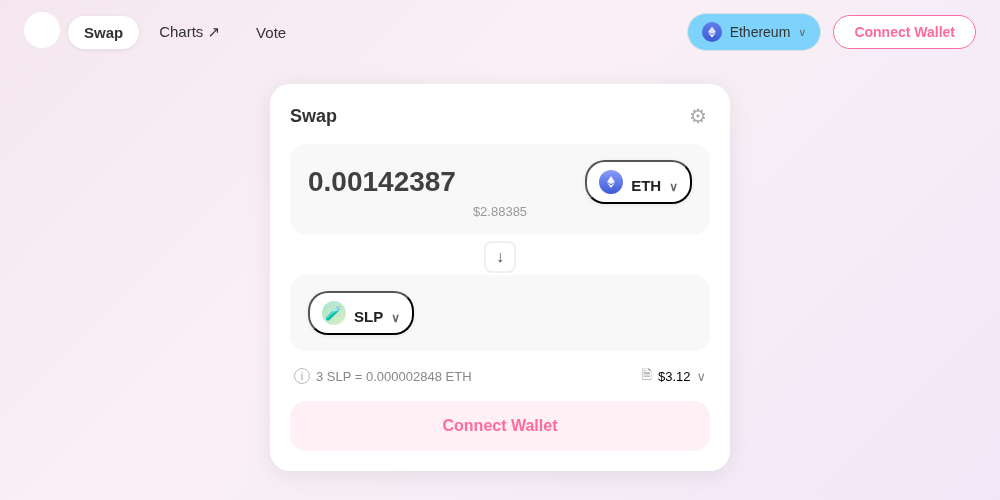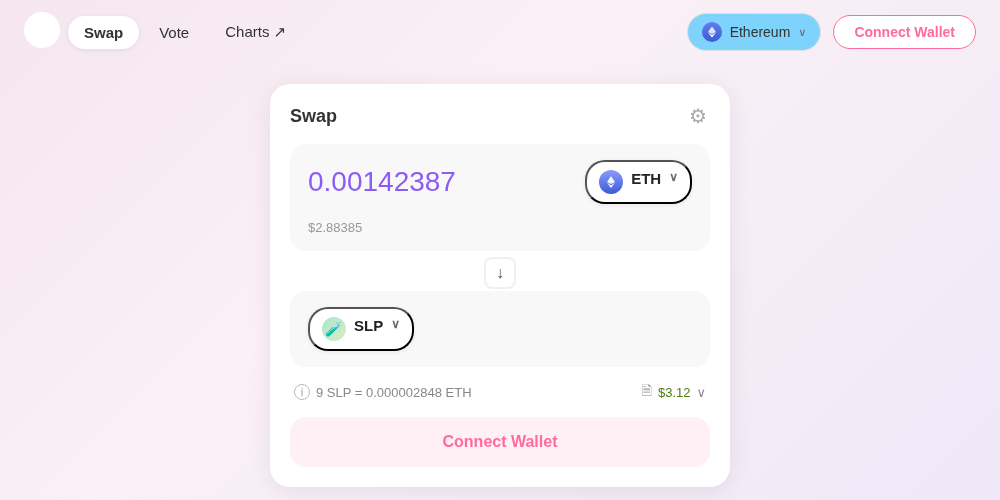--- a/index.html
+++ b/index.html
@@ -138,46 +138,47 @@
     }
 
     .token-input-row {
       display: flex;
       align-items: center;
       justify-content: space-between;
     }
 
     .token-amount {
       font-size: 28px;
-      font-weight: 400;
-      color: #8b5cf6;
+      font-weight: 700;
+      color: #404040;
       border: none;
       background: transparent;
       outline: none;
       width: 200px;
     }
 
     .token-selector {
       display: flex;
-      align-items: flex-start;
+      align-items: flex-end;
       gap: 8px;
       background: white;
       border-radius: 20px;
       padding: 8px 12px;
       cursor: pointer;
       box-shadow: 0 1px 4px rgba(0,0,0,0.08);
       font-weight: 600;
       font-size: 15px;
       color: #222;
     }
 
     .usd-value {
       font-size: 13px;
       color: #999;
-      margin-top: 16px;
+      margin-top: 0;
+      text-align: center;
     }
 
     
     .swap-arrow-container {
       display: flex;
       justify-content: center;
       align-items: center;
       height: 36px;
       position: relative;
       z-index: 1;
@@ -291,22 +292,22 @@
   <div>
     <svg class="logo-svg" viewBox="0 0 40 40" fill="none" xmlns="http://www.w3.org/2000/svg">
       <circle cx="20" cy="20" r="20" fill="#fff"></circle>
 
       <text x="4" y="28" font-size="24">🦄</text>
     </svg>
   </div>
 
   <div class="nav-items">
     <a class="nav-item active">Swap</a>
+    <a class="nav-item charts">Charts ↗</a>
     <a class="nav-item">Vote</a>
-    <a class="nav-item charts">Charts ↗</a>
   </div>
 
   <div class="nav-right">
     <button class="network-selector">
       <div class="eth-icon">
         <svg width="12" height="12" viewBox="0 0 12 12" fill="none">
           <path d="M6 0.5L2 6L6 8L10 6L6 0.5Z" fill="white" opacity="0.8"></path>
           <path d="M6 9L2 6.5L6 11.5L10 6.5L6 9Z" fill="white"></path>
         </svg>
       </div>
@@ -358,25 +359,25 @@
           <span>SLP</span>
           <span class="chevron-down">∨</span>
         </button>
       </div>
     </div>
 
     
     <div class="rate-row">
       <div class="rate-left">
         <div class="info-icon">i</div>
-        <span>9 SLP = 0.000002848 ETH</span>
+        <span>3 SLP = 0.000002848 ETH</span>
       </div>
       <div class="rate-right">
         <span style="font-size:13px;">🗎</span>
-        <span style="color:#4d7c0f;font-weight:500;">$3.12</span>
+        <span style="color:#000000;font-weight:500;">$3.12</span>
         <span style="cursor:pointer;">∨</span>
       </div>
     </div>
 
     
     <button class="connect-btn-card">Connect Wallet</button>
   </div>
 </div>
 
 </body></html>

